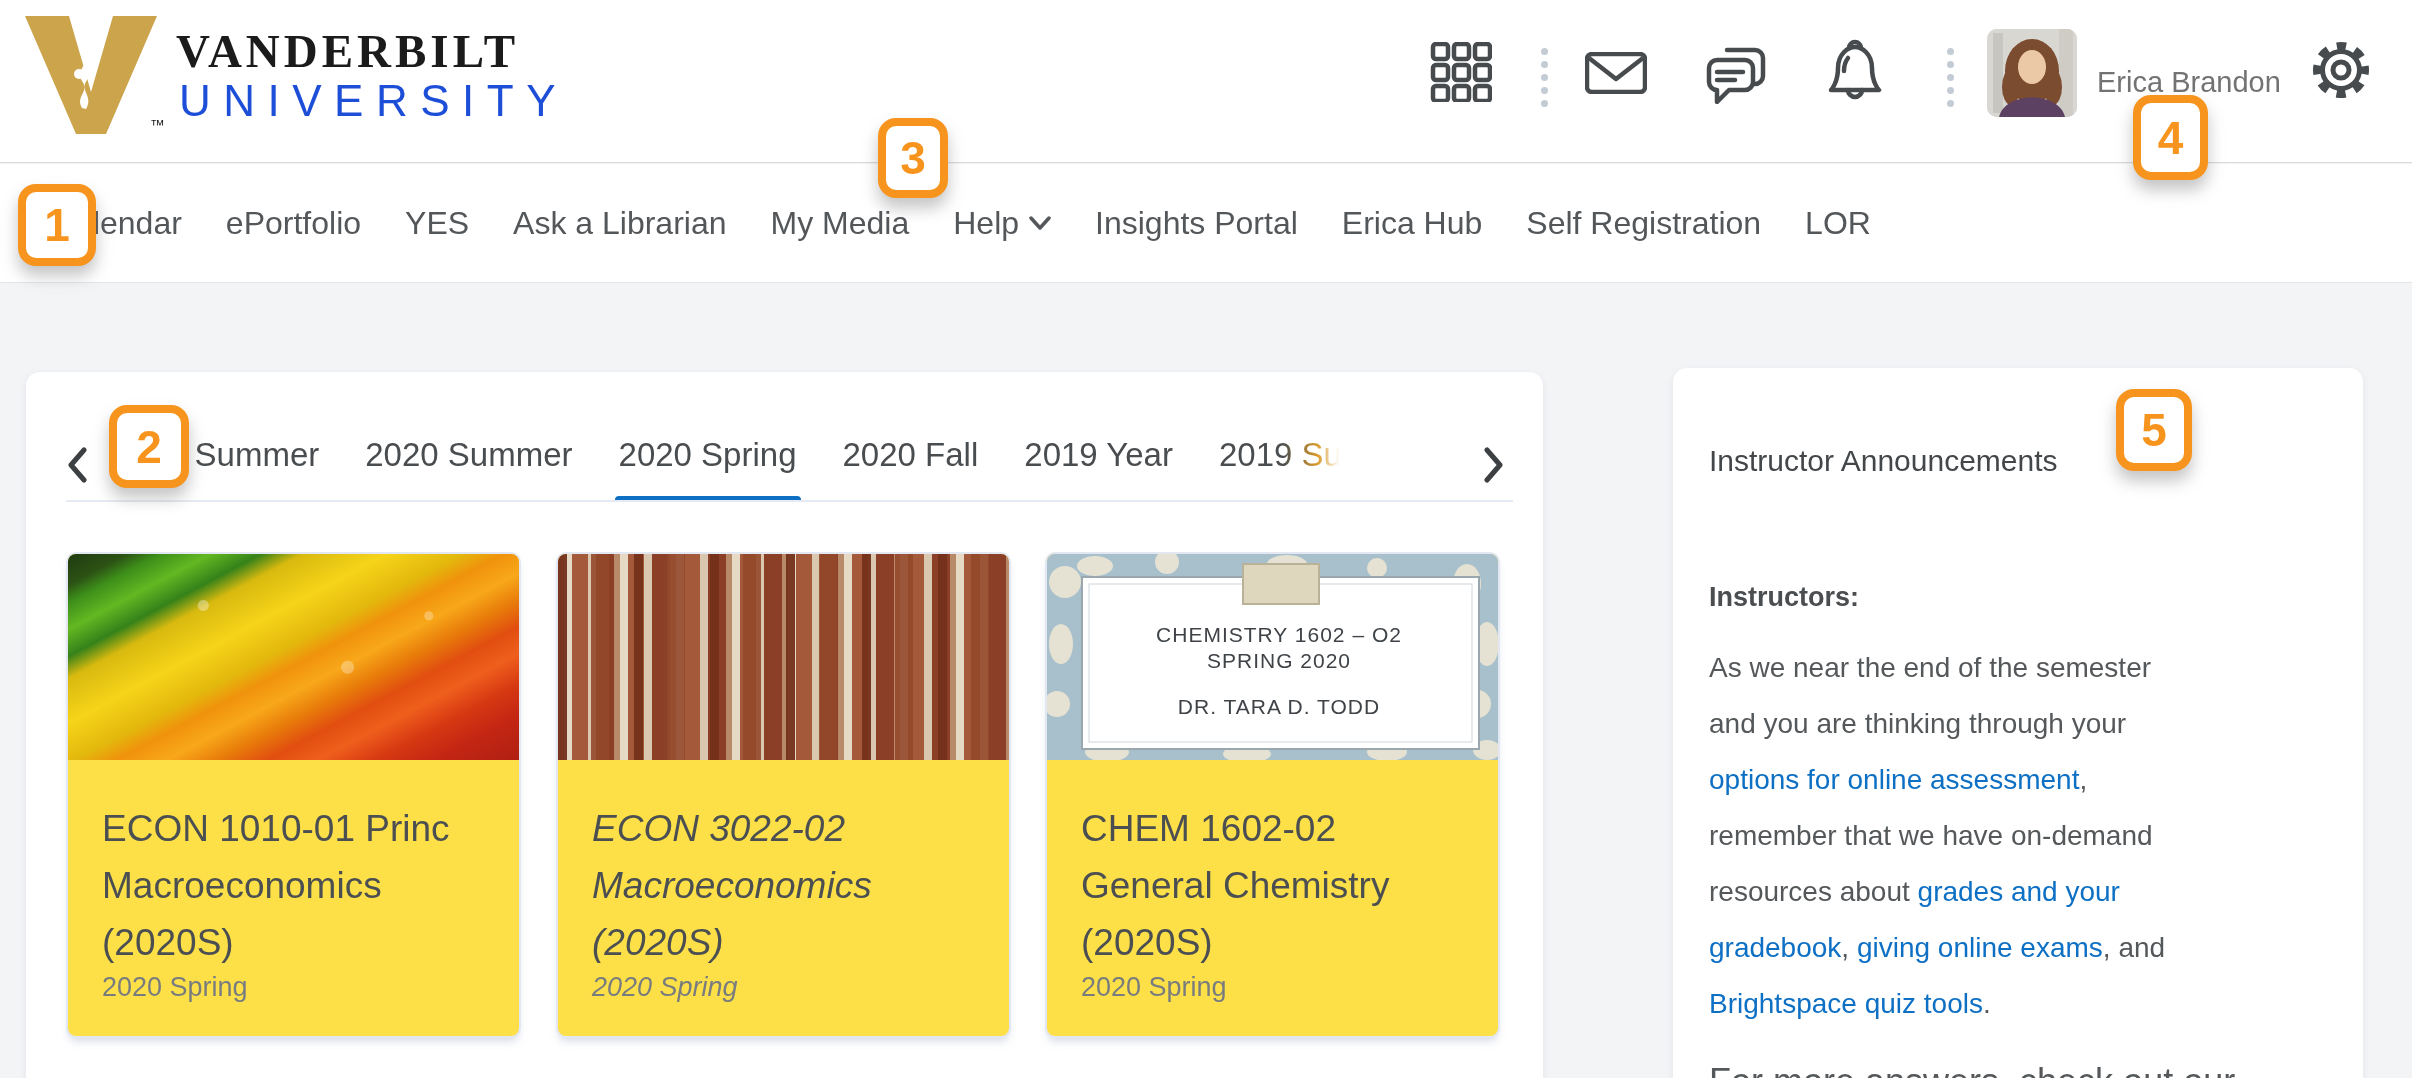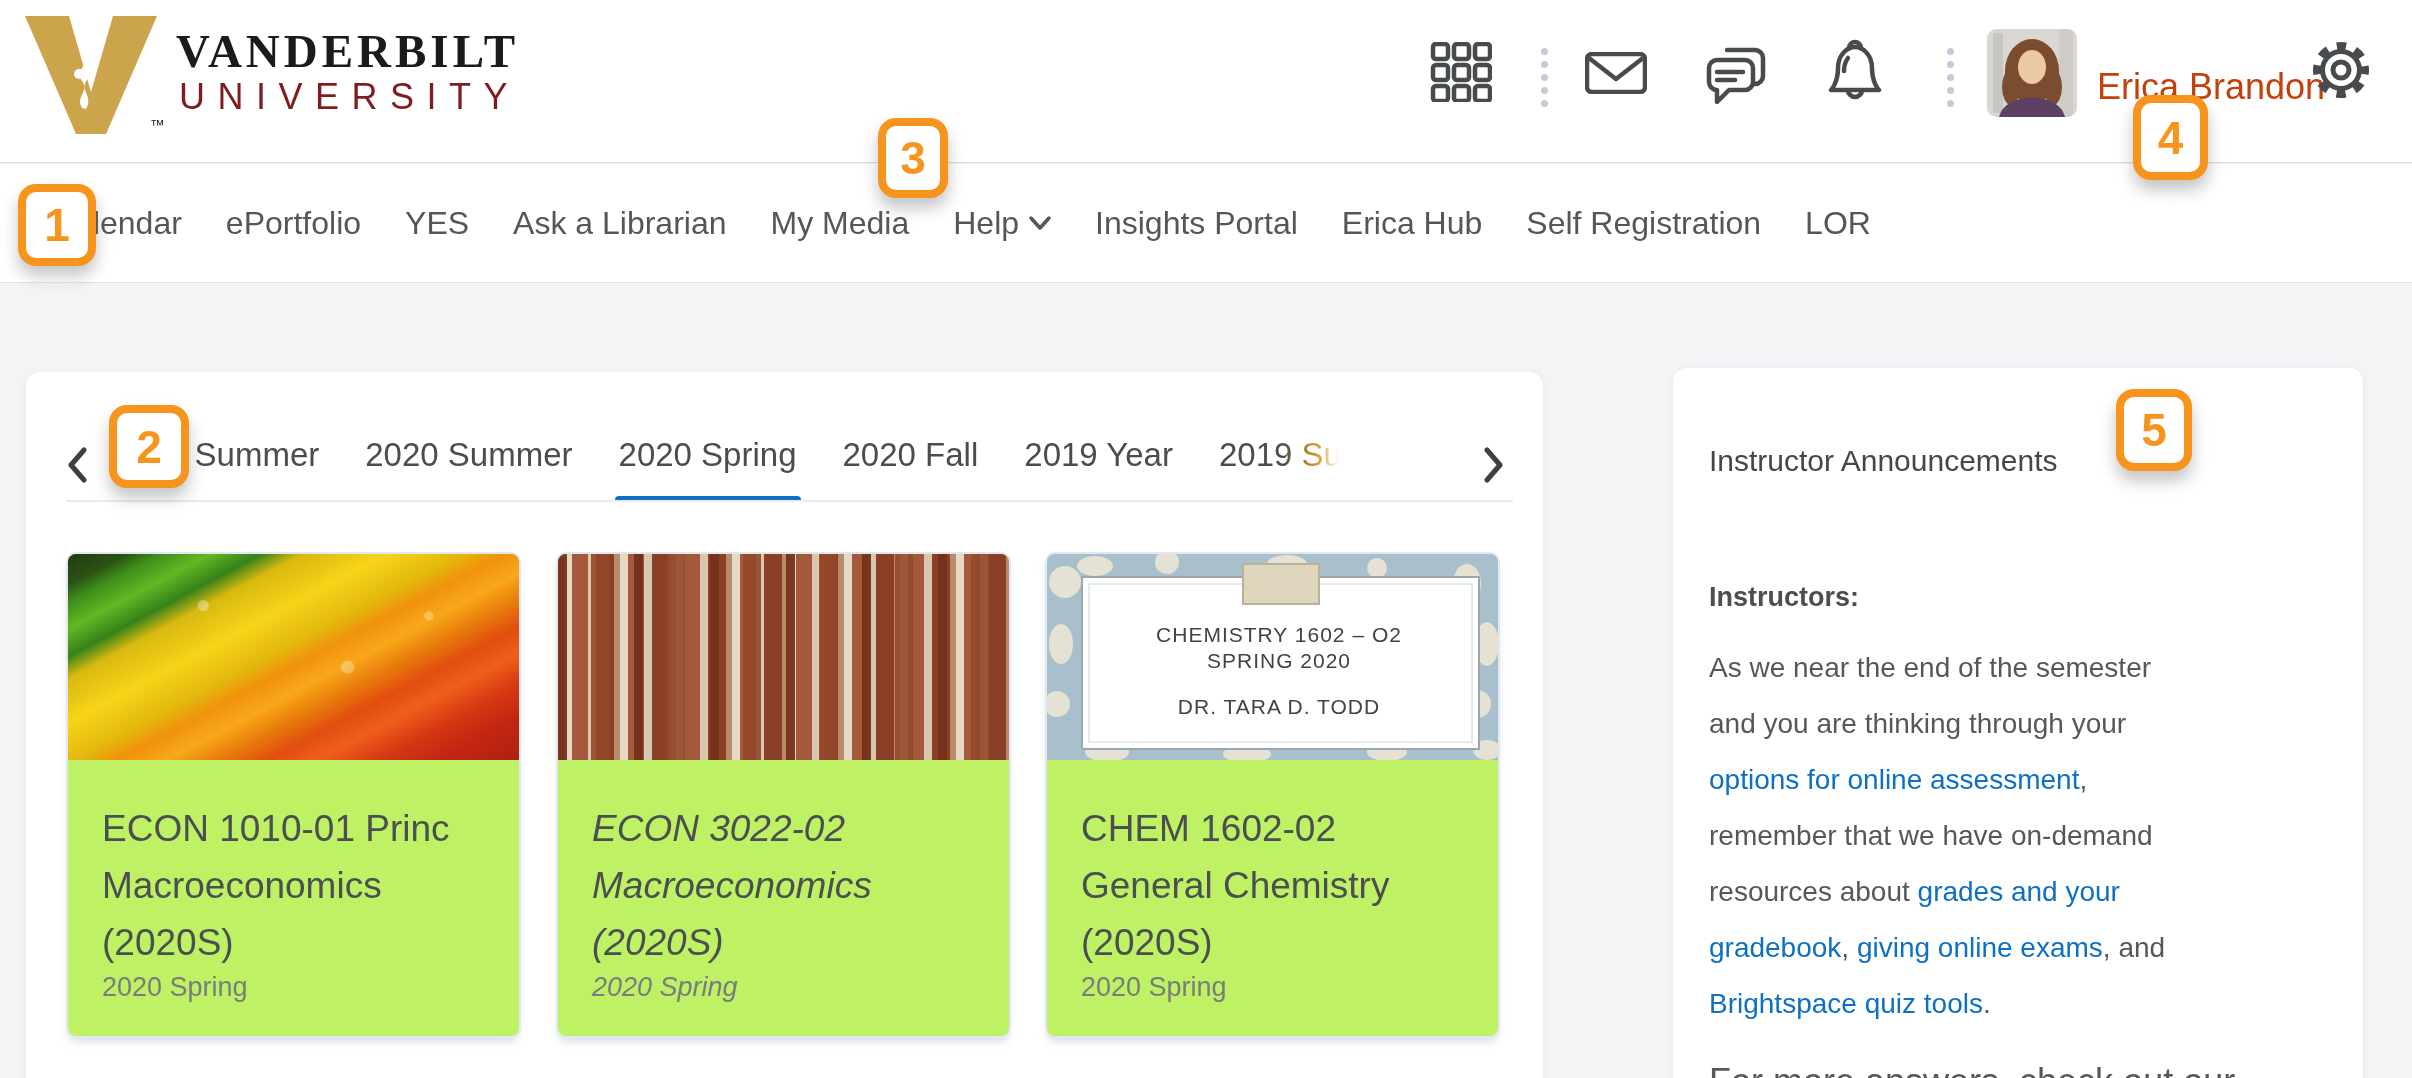--- a/index.html
+++ b/index.html
@@ -6,28 +6,28 @@
   html,body { width:2412px; height:1078px; overflow:hidden; background:#f3f4f6;
     font-family:"Liberation Sans", sans-serif; }
 
   
   #header { position:absolute; left:0; top:0; width:2412px; height:163px; background:#fff;
     border-bottom:1px solid #d9dadb; }
   #vlogo { position:absolute; left:25px; top:16px; }
   #brand-tm { position:absolute; left:150px; top:116px; font-size:15px; color:#1b1b1b; }
   #brand1 { position:absolute; left:176px; top:24px; font-family:"Liberation Serif", serif;
     font-weight:bold; font-size:47px; letter-spacing:4px; color:#1b1b1b; }
-  #brand2 { position:absolute; left:179px; top:76px; font-size:36px; letter-spacing:12.5px; color:#7f1d1d; }
+  #brand2 { position:absolute; left:179px; top:76px; font-size:44px; letter-spacing:12.5px; color:#1d4ed8; }
 
   .hicon { position:absolute; cursor:pointer; }
   .dotdiv { position:absolute; width:8px; }
   .dotdiv i { display:block; width:7px; height:7px; border-radius:50%; background:#c3cbd4; margin:0 0 6px 0; }
   #avatar { position:absolute; left:1987px; top:29px; width:90px; height:88px; border-radius:10px;
     overflow:hidden; background:#d9d7d2; }
-  #user-name { position:absolute; left:2097px; top:66px; font-size:36px; color:#c2410c; }
+  #user-name { position:absolute; left:2097px; top:66px; font-size:29px; color:#737373; }
 
   
   #navbar { position:absolute; left:0; top:164px; width:2412px; height:119px; background:#fff;
     border-bottom:1px solid #e4e5e7; display:flex; align-items:center; padding-left:30px; }
   .nav-item { font-size:32px; color:#54575a; padding:0 22px; white-space:nowrap; cursor:pointer;
     display:flex; align-items:center; gap:10px; }
 
   
   #main-panel { position:absolute; left:26px; top:372px; width:1517px; height:760px; background:#fff;
     border-radius:14px; box-shadow:0 2px 6px rgba(180,188,205,.25); }
@@ -41,21 +41,21 @@
     border-bottom:2px solid #e6eaf2; }
   .tab-chevron { width:30px; height:70px; display:flex; align-items:center; cursor:pointer; flex:none; }
   #tabs { display:flex; gap:46px; margin-left:16px; flex:1 1 auto; overflow:hidden; }
   .tab { position:relative; font-size:33px; color:#494d50; padding:22px 0 26px 0; white-space:nowrap; cursor:pointer; }
   .tab.active .tab-underline { position:absolute; left:-4px; right:-4px; bottom:-4px; height:8px;
     border-radius:4px; background:#0d70c4; }
   .tab.faded span { background:linear-gradient(90deg,#494d50 0%,#494d50 52%,#d99a2b 80%,rgba(217,154,43,0) 98%);
     -webkit-background-clip:text; background-clip:text; color:transparent;text-align:right; }
 
   
-  .course-card { position:absolute; top:180px; width:455px; height:486px; background:#bef264;
+  .course-card { position:absolute; top:180px; width:455px; height:486px; background:#fde047;
     border:2px solid #e3e7f1; border-radius:10px; box-shadow:0 6px 8px -3px rgba(176,186,210,.55); cursor:pointer; }
   .cc1 { left:40px; } .cc2 { left:530px;font-style:italic; } .cc3 { left:1019px; }
   .cover { position:absolute; left:0; top:0; width:451px; height:206px; border-radius:8px 8px 0 0; overflow:hidden; }
   .cover-pencils { background:
       radial-gradient(circle at 30% 25%, rgba(255,255,255,.35) 0 5px, rgba(255,255,255,0) 6px),
       radial-gradient(circle at 62% 55%, rgba(255,255,255,.3) 0 6px, rgba(255,255,255,0) 7px),
       radial-gradient(circle at 80% 30%, rgba(255,255,255,.3) 0 4px, rgba(255,255,255,0) 5px),
       linear-gradient(152deg,#1f3a10 0%,#2c5214 7%,#3d8f1a 11%,#63b822 17%,#35821a 23%,
         #d8b90f 28%,#f6d419 38%,#e3b80d 47%,#f0920c 52%,#f8a81a 58%,#e87c0a 64%,
         #e14e10 70%,#ef5f1c 76%,#d63812 83%,#c32613 90%,#b01f12 100%); }

